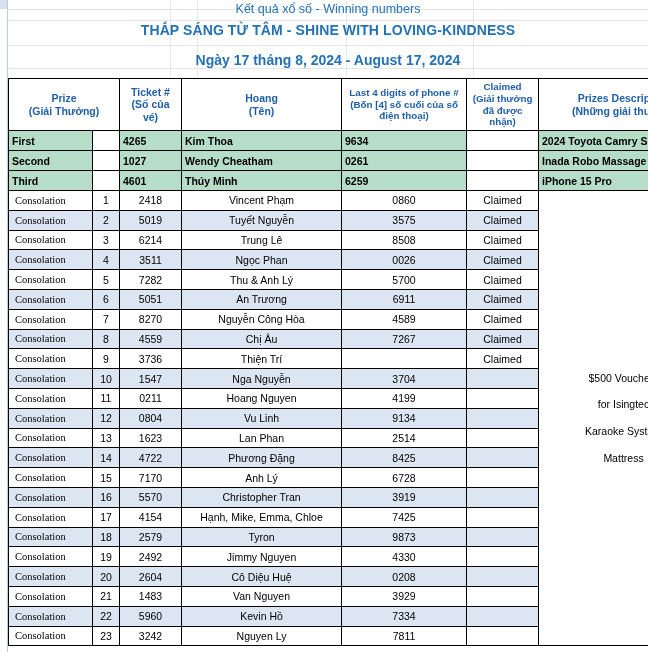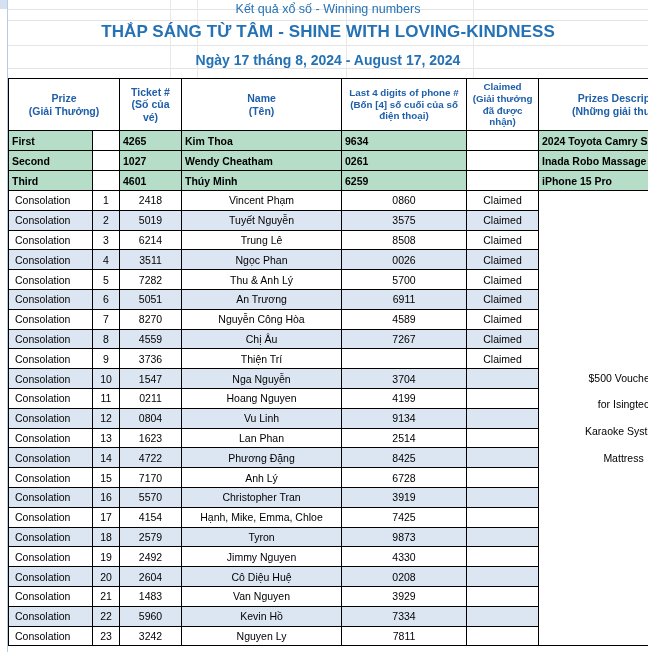--- a/index.html
+++ b/index.html
@@ -38,21 +38,21 @@
   }
 
   
   .banner-row {
     position: absolute; left: 8px; right: 0;
     text-align: center;
     color: #2472b5;
     white-space: nowrap;
   }
   #banner-sub1 { top: 2px;  font-size: 12.5px; font-weight: 400; }
-  #banner-title{ top: 22px; font-size: 17px; font-weight: bold; letter-spacing: .1px; }
+  #banner-title{ top: 22px; font-size: 14px; font-weight: bold; letter-spacing: .1px; }
   #banner-sub2 { top: 52px; font-size: 14px; font-weight: bold; }
 
   
   table.lot {
     position: absolute;
     left: 8px; top: 78px;
     border-collapse: collapse;
     table-layout: fixed;
     width: 640px;
     font-size: 10.5px;
@@ -81,21 +81,21 @@
   tr.hdr th.wrap2 { font-size: 9.8px; }
 
   
   tr.top3 td { height: 20px; background: #b6ddc8; font-weight: bold; text-align: left; }
   tr.top3 td.blank-claim { background: #ffffff; }
   tr.top3 td.no-col { background: #ffffff; border-left: 1.4px solid #000; }
 
   
   tr.cons td { height: 19.8px; text-align: center; font-weight: normal; background: #ffffff; }
   tr.cons.alt td { background: #dce6f2; }
-  tr.cons td.prize-label { text-align: left; padding-left: 6px; }
+  tr.cons td.prize-label { text-align: left; padding-left: 6px; font-family: Liberation Serif, serif; }
   tr.cons td.prize-no { text-align: center; }
 
   
   col.c-prize { width: 84px; }
   col.c-no    { width: 27px; }
   col.c-ticket{ width: 62px; }
   col.c-name  { width: 160px; }
   col.c-phone { width: 125px; }
   col.c-claim { width: 72px; }
   col.c-desc  { width: 170px; }
@@ -147,21 +147,21 @@
       <tr class="hdr">
         <th colspan="2">
           <span>Prize</span><br>
           <span>(Giải Thưởng)</span>
         </th>
         <th>
           <span>Ticket #</span><br>
           <span>(Số của vé)</span>
         </th>
         <th>
-          <span>Name</span><br>
+          <span>Hoang</span><br>
           <span>(Tên)</span>
         </th>
         <th class="wrap2">
           <span>Last 4 digits of phone #</span><br>
           <span>(Bốn [4] số cuối của số điện thoại)</span>
         </th>
         <th class="wrap2">
           <span>Claimed</span><br>
           <span>(Giải thưởng đã được nhận)</span>
         </th>

